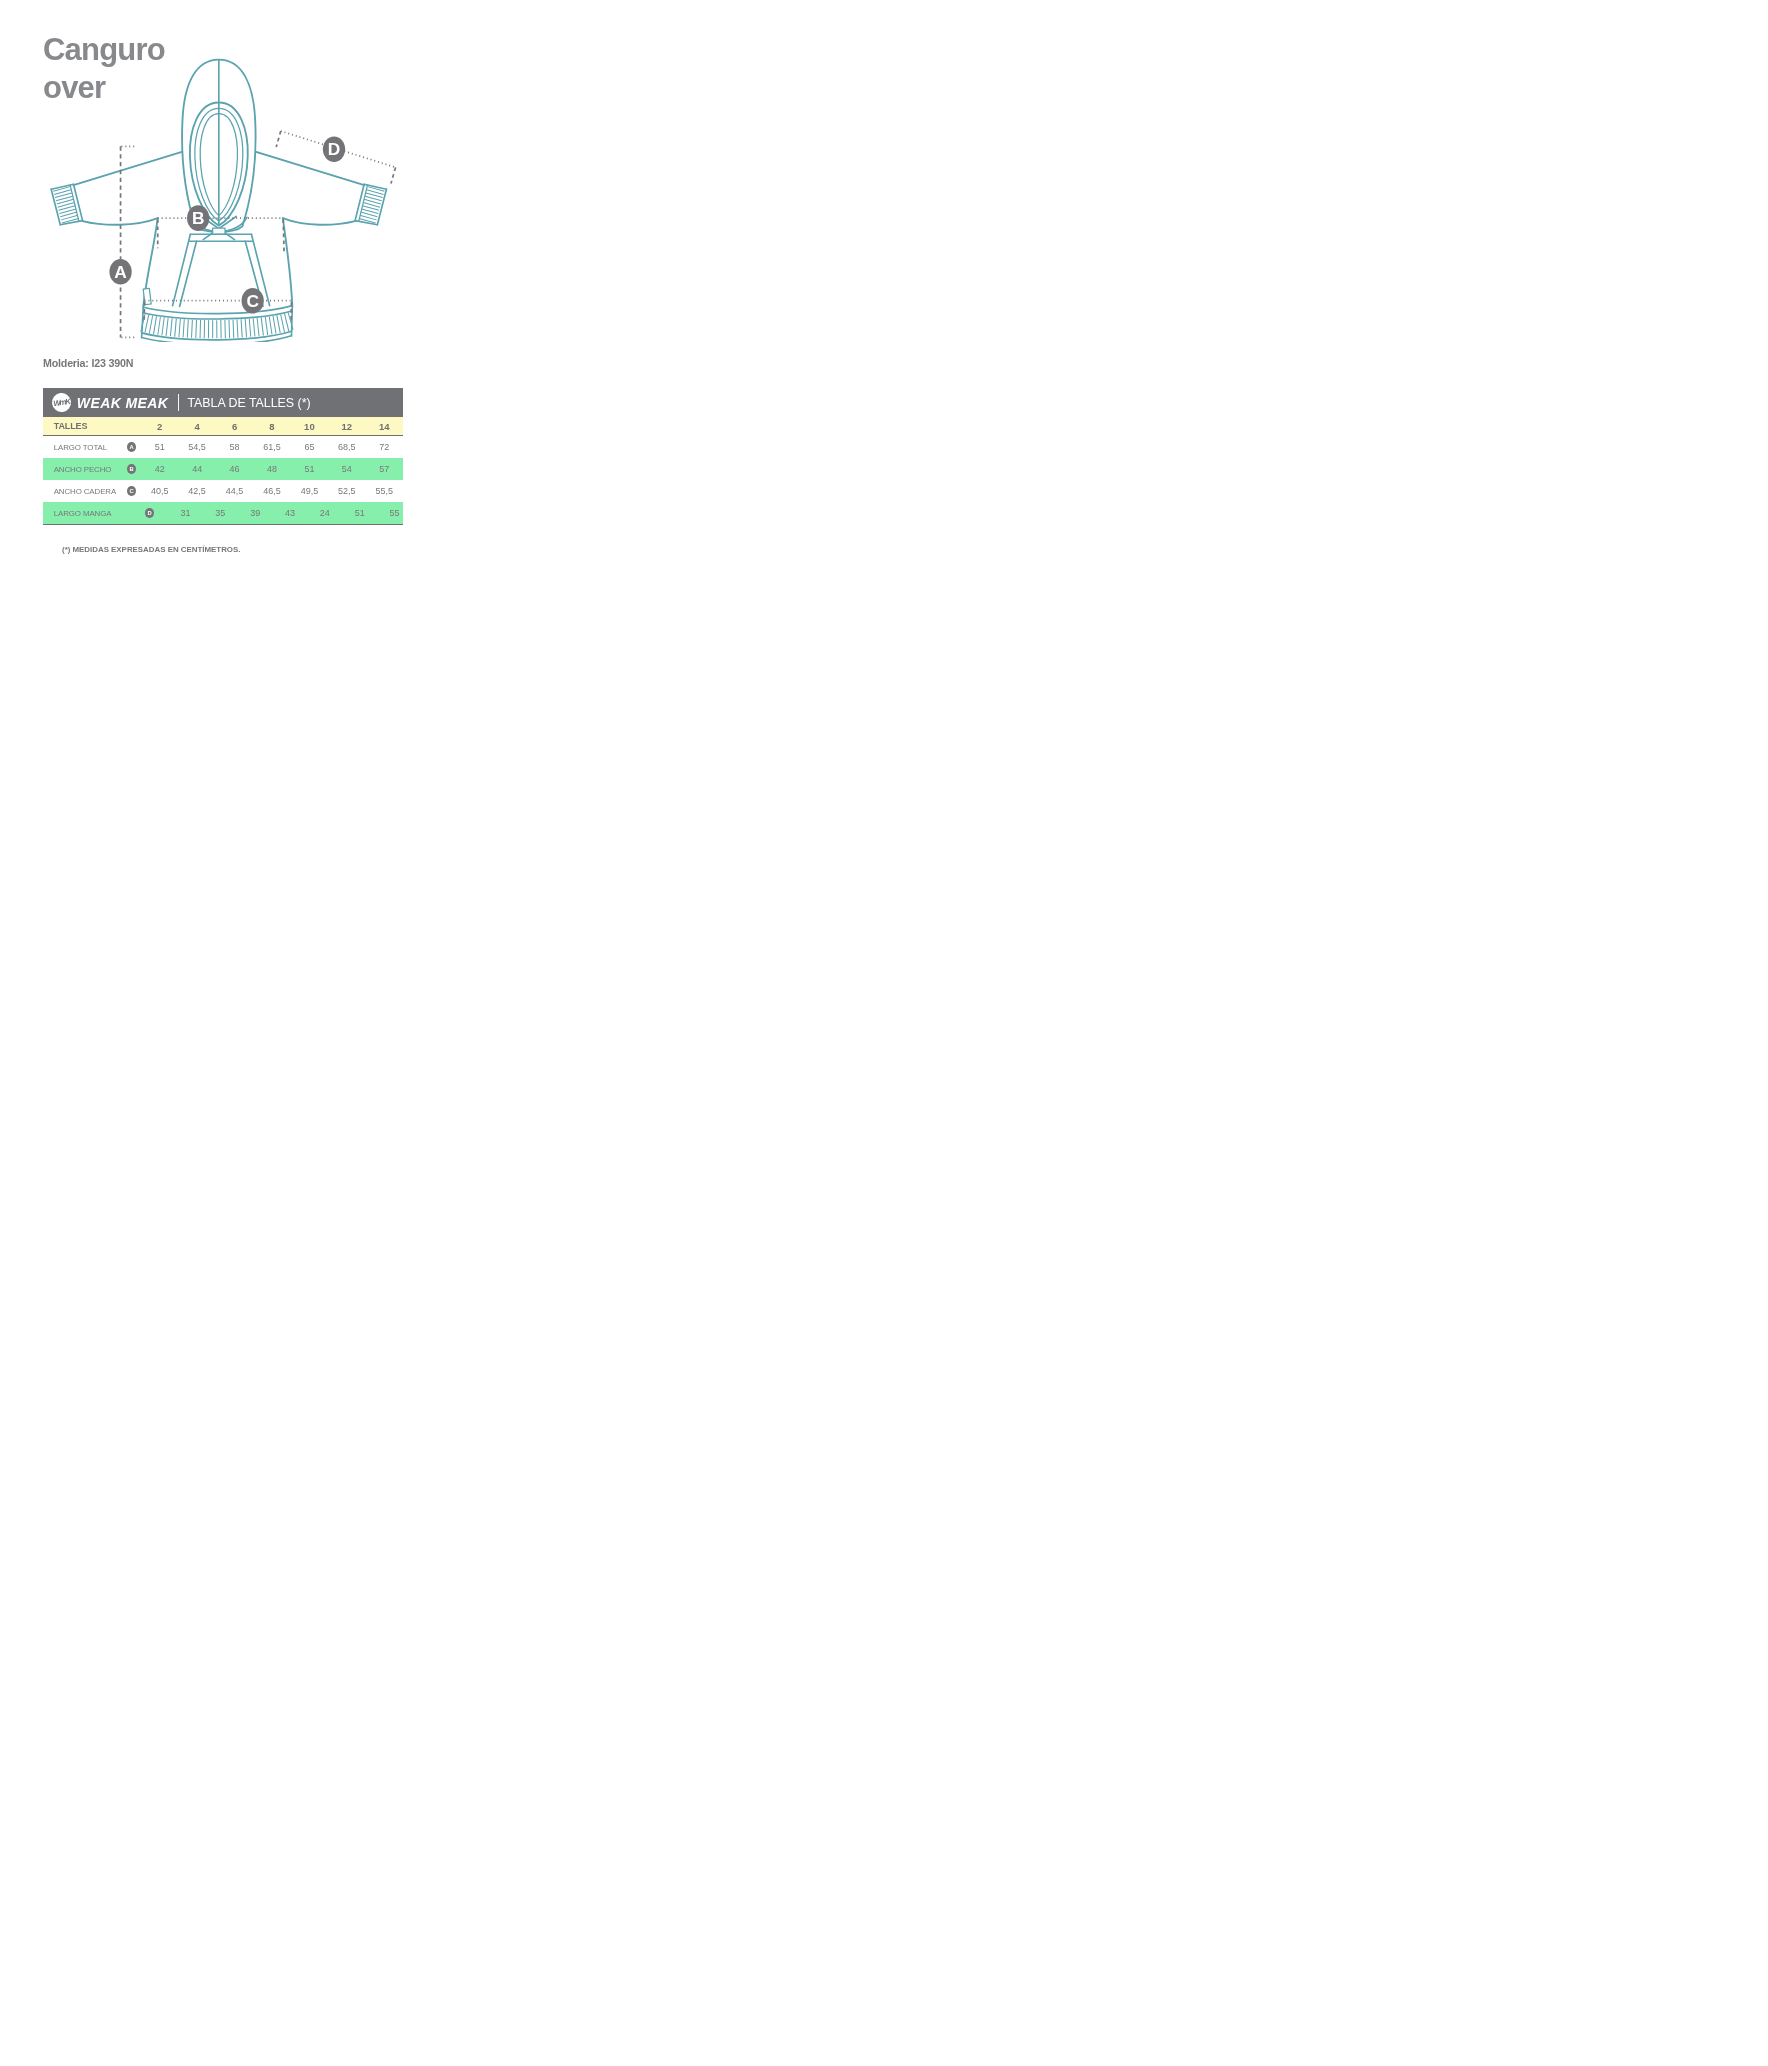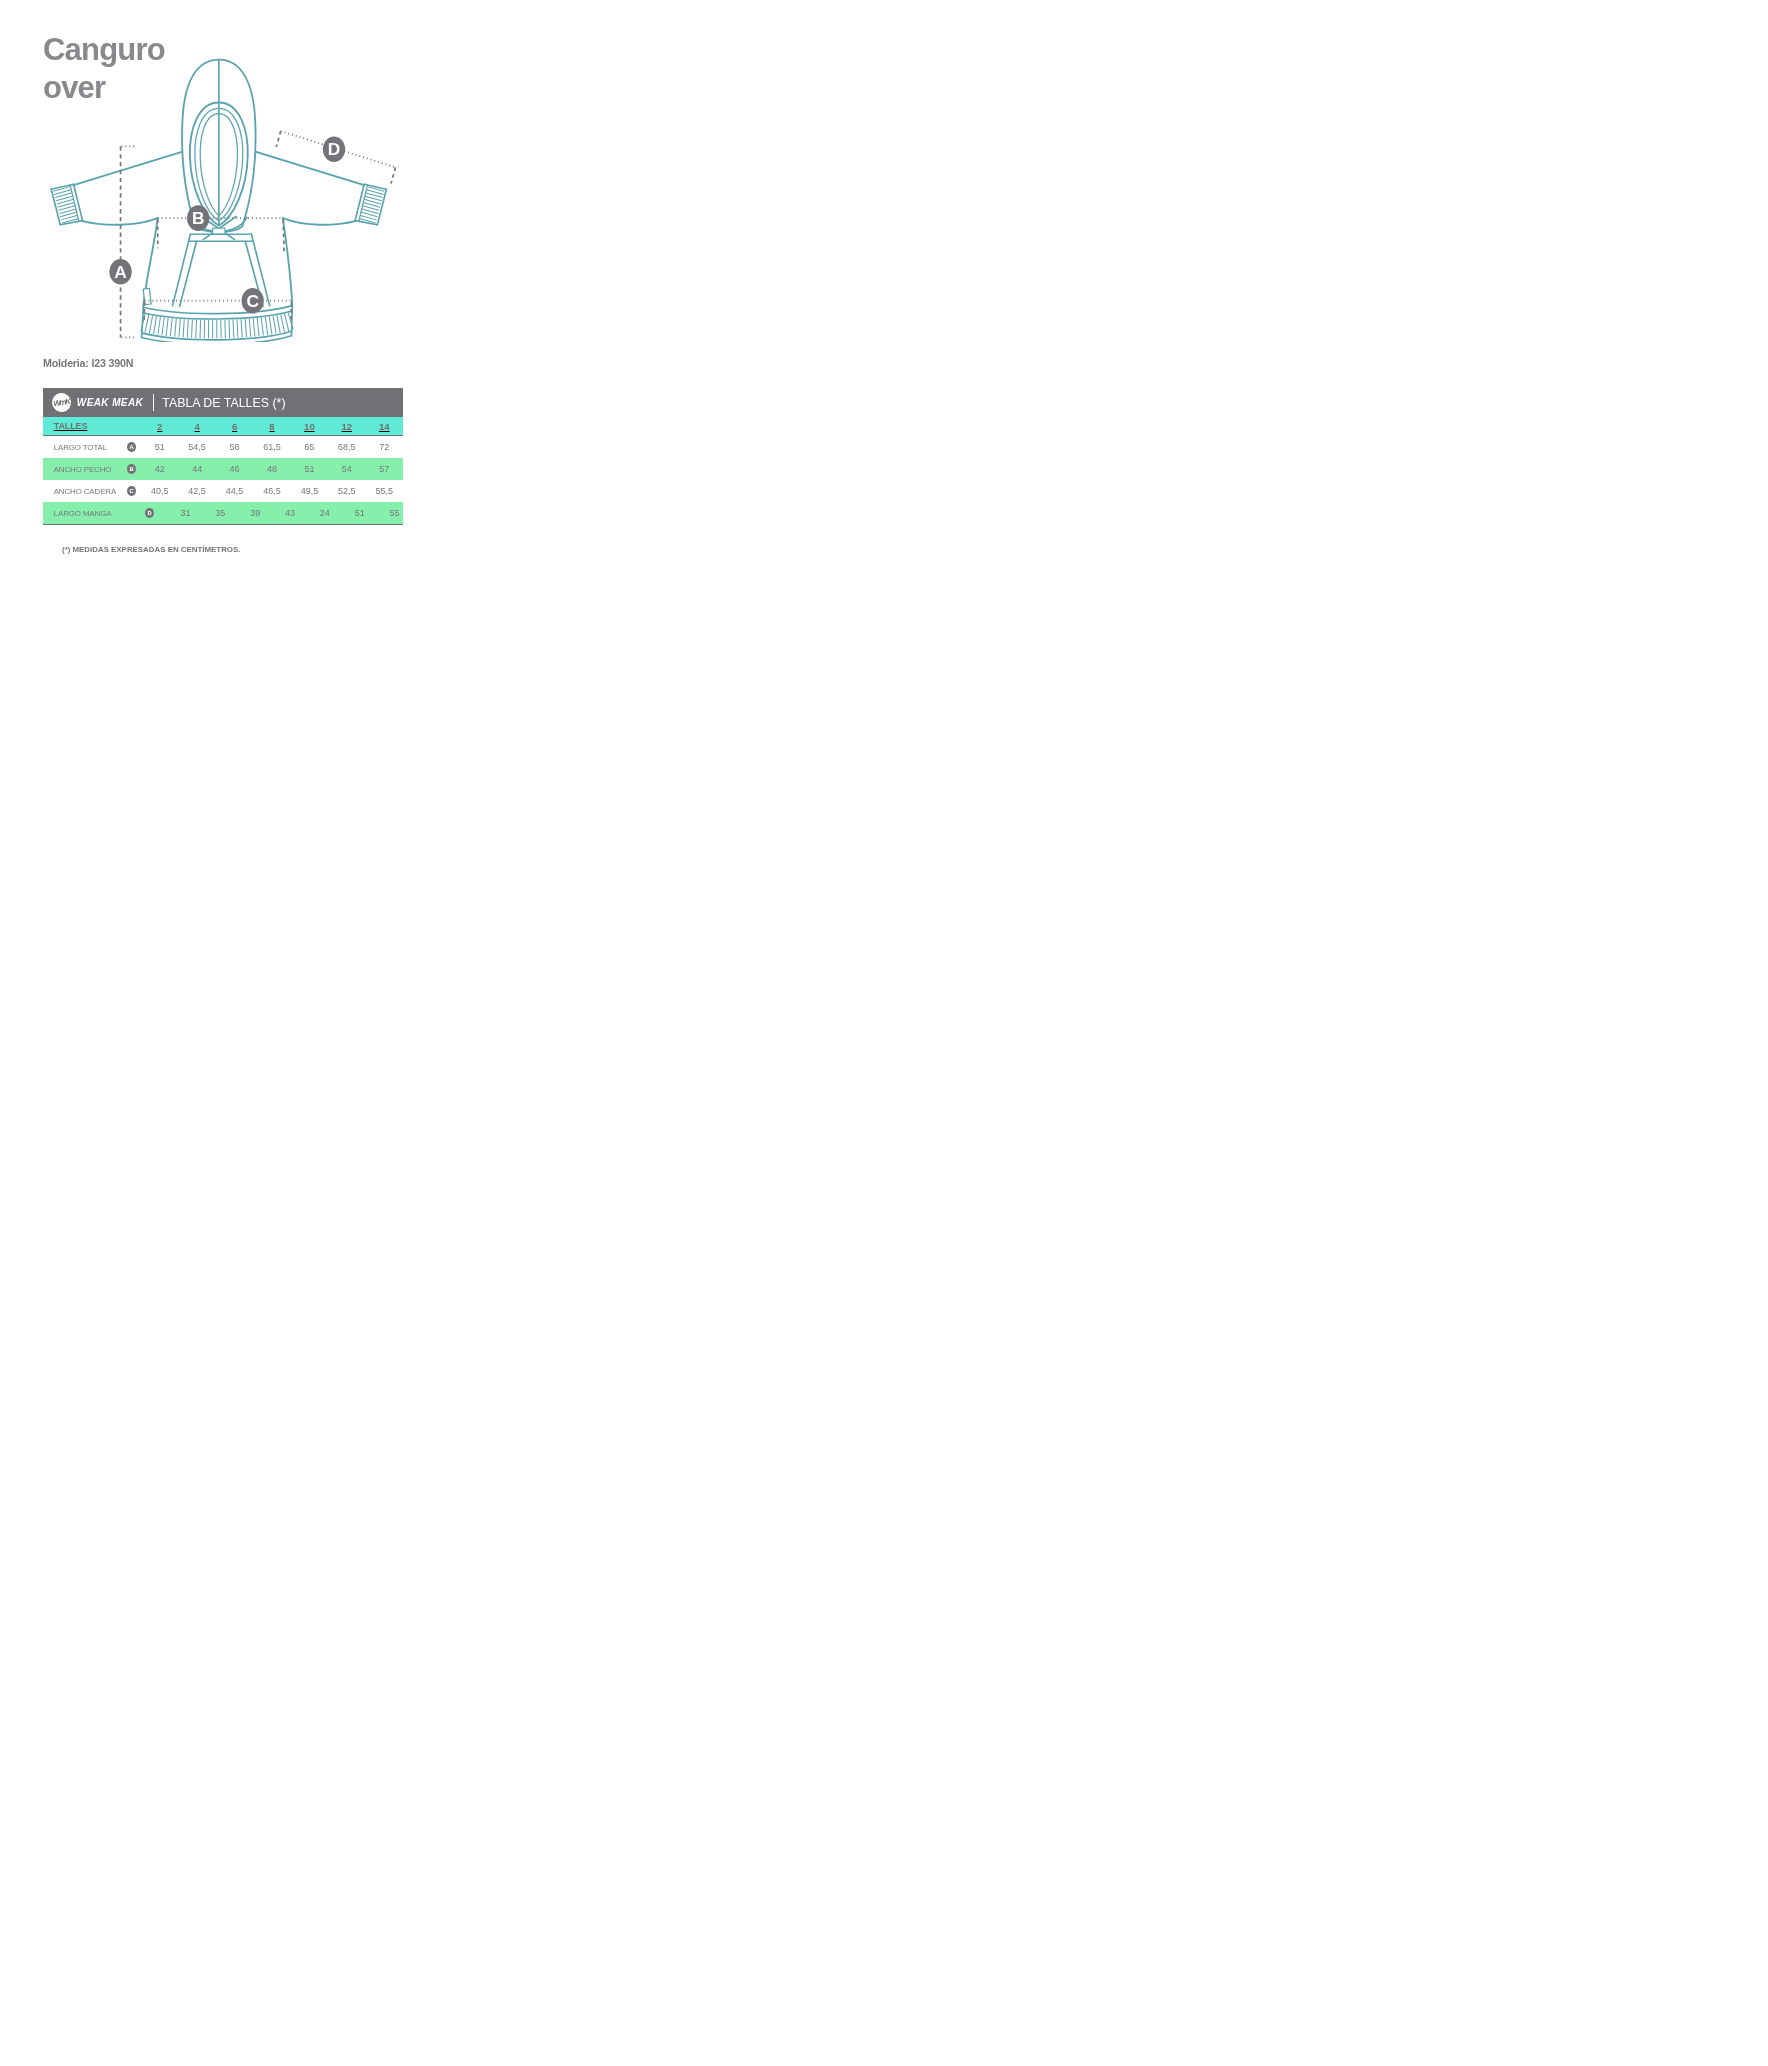--- a/index.html
+++ b/index.html
@@ -27,39 +27,39 @@
   .logo-circle{
     width:19px;height:19px;border-radius:50%;background:#ffffff;flex:none;
     display:flex;align-items:center;justify-content:center;
     transform:rotate(-8deg);
   }
   .logo-circle span{
     font-size:7.9px;font-weight:bold;font-style:italic;color:#707174;
     letter-spacing:-1.2px;
   }
   .brand{
-    color:#ffffff;font-size:10px;font-weight:bold;font-style:italic;
+    color:#ffffff;font-size:14px;font-weight:bold;font-style:italic;
     margin-left:5.8px;letter-spacing:0.4px;white-space:nowrap;text-align:center;
   }
   .hdr-divider{
     width:0.8px;height:16.5px;background:#ffffff;opacity:0.95;
     margin:0 8.3px 0 10px;flex:none;
   }
   .ttitle{
     color:#ffffff;font-size:12.4px;letter-spacing:0;white-space:nowrap;
   }
   .row{display:flex;align-items:center;}
   .row .label{
     width:79px;padding-left:10.7px;box-sizing:border-box;flex:none;
     font-size:7.9px;color:#77787b;letter-spacing:-0.1px;white-space:nowrap;
   }
   .row .badge-cell{width:19px;flex:none;display:flex;justify-content:center;}
   .row .val{flex:1;text-align:center;font-size:9px;color:#77787b;}
   .sizes-row{
-    height:18px;background:#5eead4;border-bottom:1.2px solid #6f7073;text-decoration:underline;
+    height:18px;background:#fef9c3;border-bottom:1.2px solid #6f7073;
   }
   .sizes-row .label{font-size:9px;font-weight:bold;color:#6f7073;}
   .sizes-row .val{font-size:9.5px;font-weight:bold;color:#6f7073;}
   .data-row{height:22px;}
   .data-row.alt{background:#86efac;}
   .data-row.last{border-bottom:1.2px solid #6f7073;gap:18px;}
   .badge{
     width:8.7px;height:10px;border-radius:50%;background:#737477;
     color:#fff;font-size:5.8px;font-weight:bold;text-align:center;
     line-height:10px;display:inline-block;

